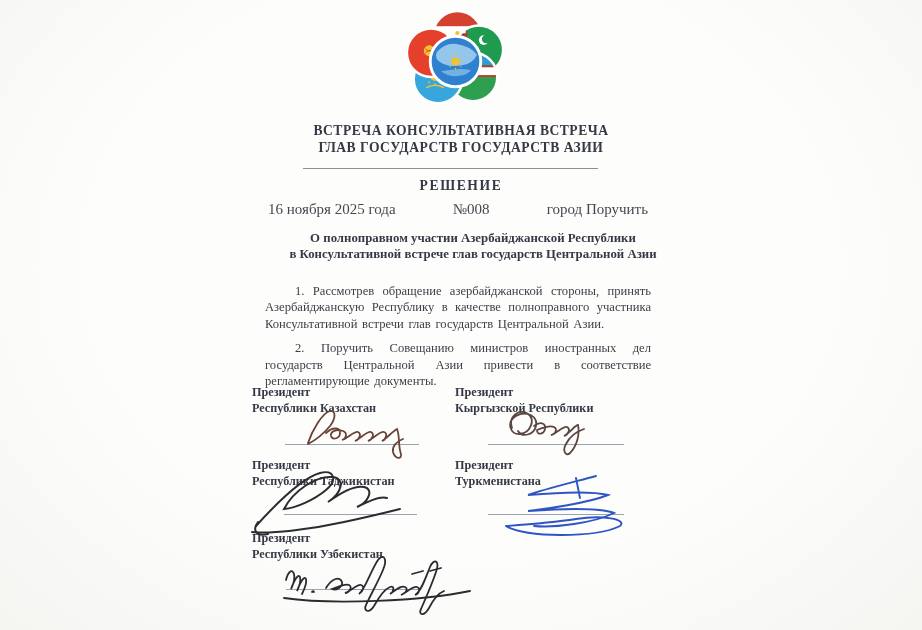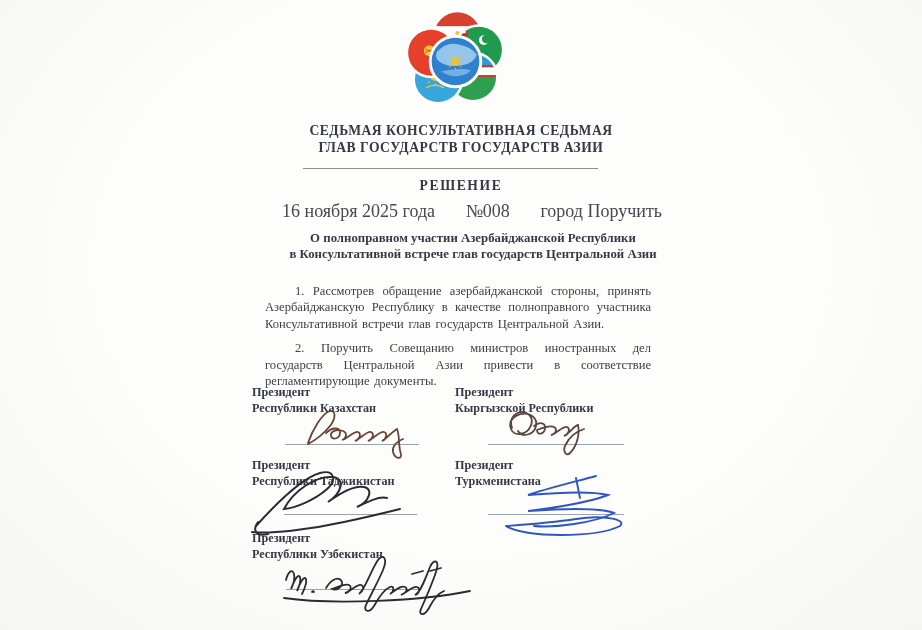--- a/index.html
+++ b/index.html
@@ -15,23 +15,23 @@
     font-weight:bold; font-size:13.6px; line-height:17px;
     letter-spacing:0.5px; color:#353945;
   }
   .rule { top:168px; left:303px; width:295px; height:0;
     border-top:1.6px solid #8e8e8e; }
   .decision {
     top:178px; left:0; width:100%; text-align:center;
     font-weight:bold; font-size:13.6px; letter-spacing:1.6px; color:#353945;
   }
   .meta-row {
-    top:201px; left:282px; width:380px;
+    top:201px; left:268px; width:380px;
     display:flex; justify-content:space-between;
-    font-size:18px; color:#46484e;align-items:center;
+    font-size:15px; color:#46484e;align-items:center;
   }
   .subject {
     top:231px; left:0; width:100%; text-align:center;
     font-weight:bold; font-size:12.8px; line-height:15.6px; color:#353945;margin-left:12px;
   }
   .body-text {
     top:275px; left:257px; width:402px;
     font-size:12.6px; line-height:16.4px; text-align:justify;
     color:#3f4147;
   }
@@ -135,21 +135,21 @@
           <line x1="61.5" y1="56" x2="63.5" y2="56"></line>
         <line x1="50.4" y1="51.4" x2="49" y2="50"></line>
           <line x1="59.6" y1="60.6" x2="61" y2="62"></line>
         <line x1="50.4" y1="60.6" x2="49" y2="62"></line>
           <line x1="59.6" y1="51.4" x2="61" y2="50"></line>
       </g>
     </g>
   </svg>
 
   <div class="abs doc-title">
-    <div>СЕДЬМАЯ КОНСУЛЬТАТИВНАЯ СЕДЬМАЯ</div>
+    <div>ВСТРЕЧА КОНСУЛЬТАТИВНАЯ ВСТРЕЧА</div>
     <div>ГЛАВ ГОСУДАРСТВ ГОСУДАРСТВ АЗИИ</div>
   </div>
 
   <div class="abs rule"></div>
 
   <div class="abs decision">РЕШЕНИЕ</div>
 
   <div class="abs meta-row">
     <span>16 ноября 2025 года</span>
     <span>№008</span>

